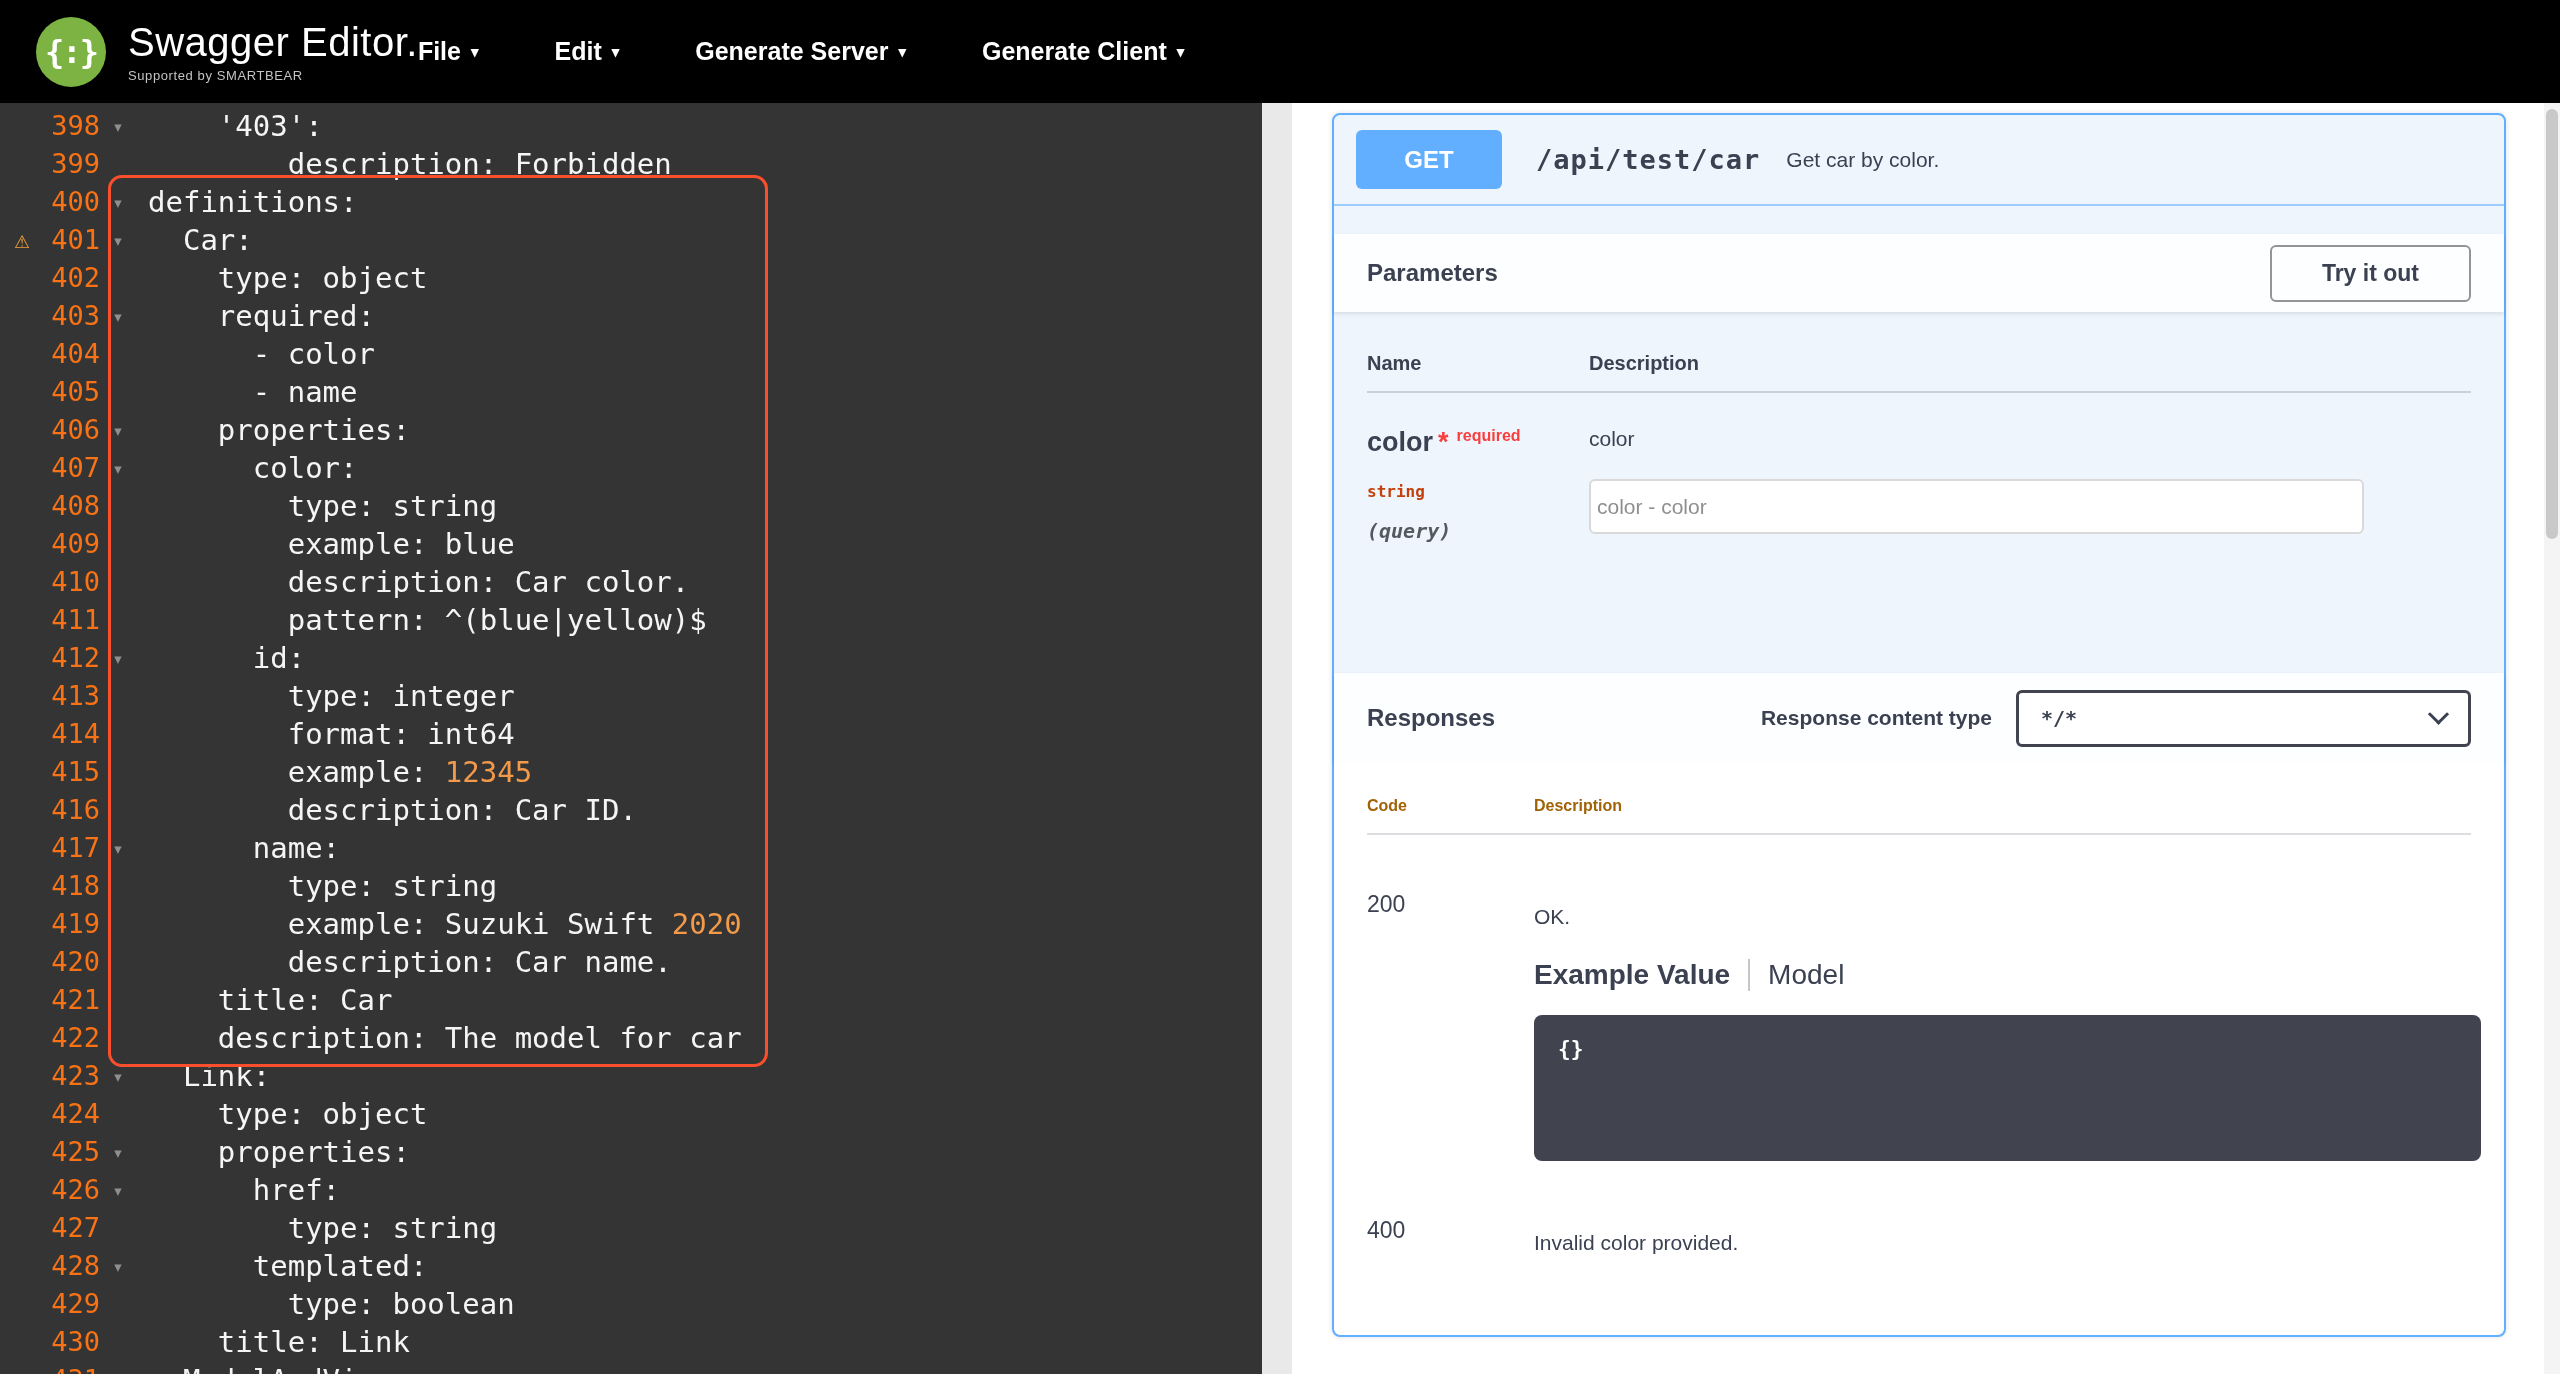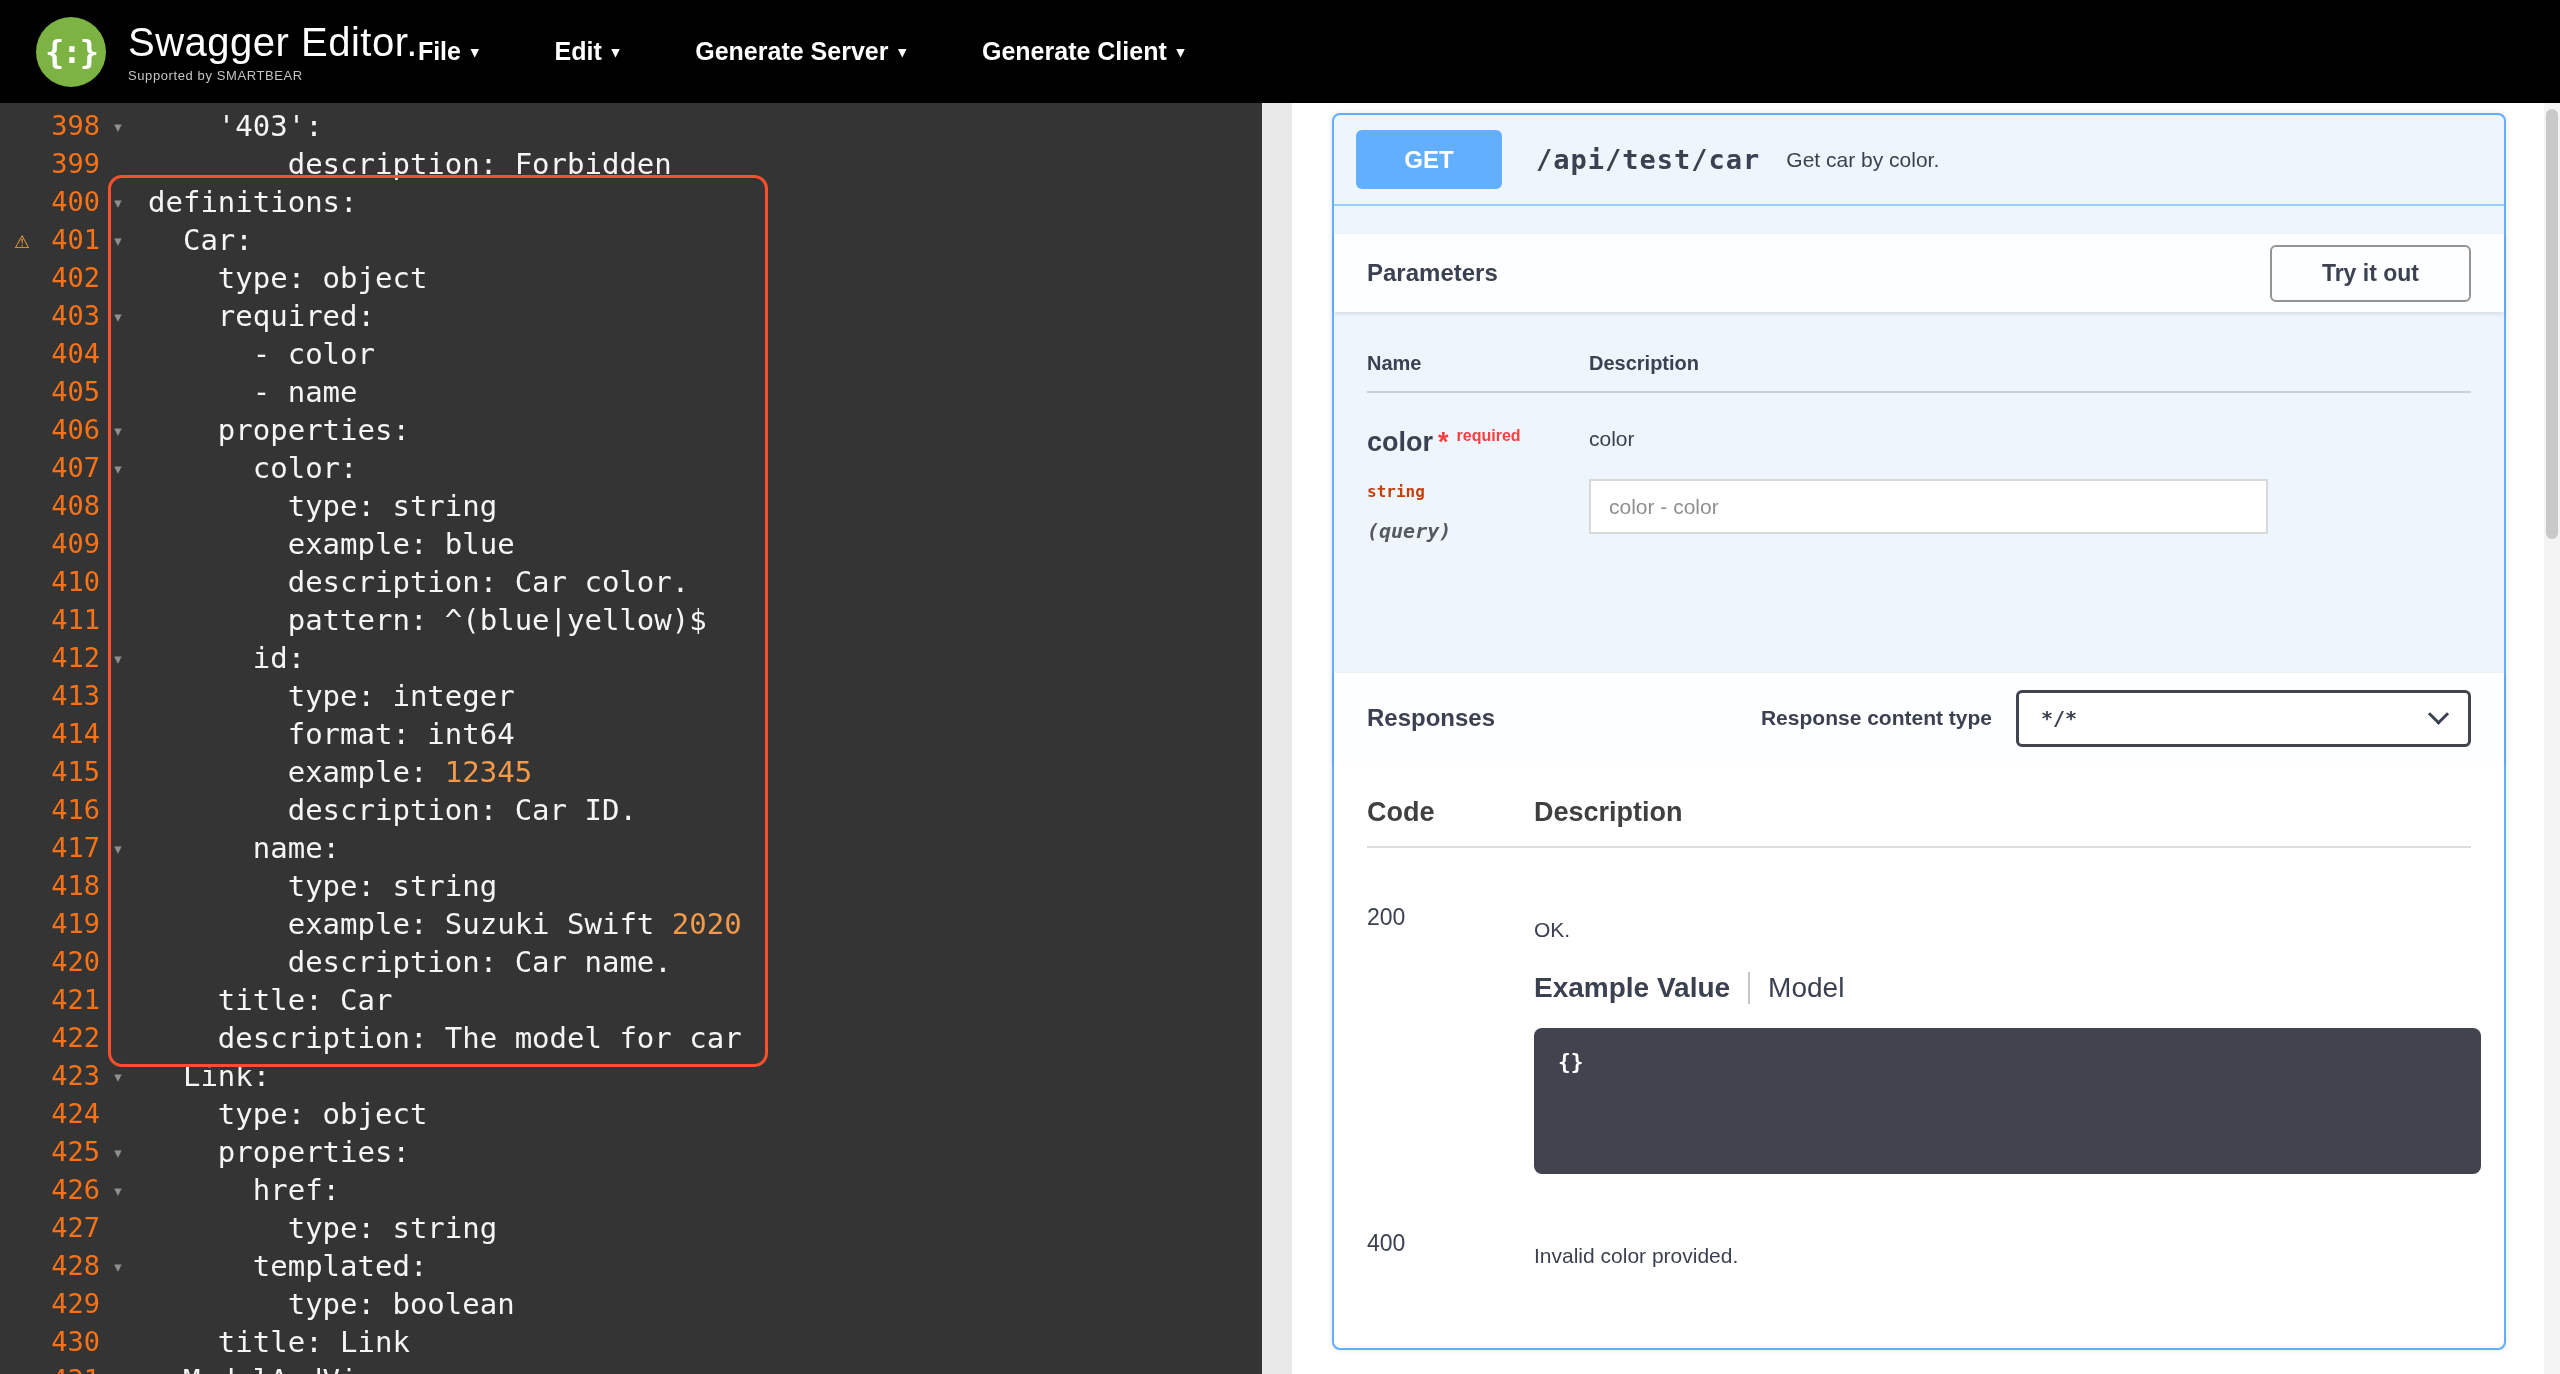--- a/index.html
+++ b/index.html
@@ -92,22 +92,22 @@
   .param-name { font-size:27px; font-weight:bold; color:#3b4151; }
   .param-star { color:var(--required-red,#f93e3e); margin-left:5px; }
   .param-required { color:var(--required-red,#f93e3e); font-size:16px; font-weight:bold;
     vertical-align:super; margin-left:8px; }
   .param-type { font-family:"DejaVu Sans Mono", monospace; font-size:16px; font-weight:bold;
     color:#c2410c; margin-top:24px; }
   .param-in { font-family:"DejaVu Sans Mono", monospace; font-style:italic; font-size:20px;
     font-weight:bold; color:#55585f; margin-top:18px; }
   .param-desc { font-size:21px; color:#3b4151; }
   .param-input {
-    display:block; margin-top:28px; width:679px; height:55px;
-    border:2px solid #d9d9d9; border-radius:0; padding:0 18px;
+    display:block; margin-top:28px; width:775px; height:55px;
+    border:2px solid #d9d9d9; border-radius:6px; padding:0 6px;
     font-size:21px; color:#3b4151; background:#fff; outline:none;
     font-family:"Liberation Sans", sans-serif;
   }
   .param-input::placeholder { color:#8f8f8f; }
 
   .responses-band { margin-top:0; min-height:90px; }
   .ct-group { display:flex; align-items:center; }
   .ct-label { font-size:21px; font-weight:bold; color:#3b4151; margin-right:24px; }
   .ct-select {
     width:455px; height:57px; border:3px solid var(--dark-block,#41444e); border-radius:6px;
@@ -115,21 +115,21 @@
     padding:0 22px; cursor:pointer;
   }
   .ct-value { font-family:"DejaVu Sans Mono", monospace; font-size:20px; font-weight:bold;
     color:#3b4151; }
   .chev { width:15px; height:15px; border-right:3px solid #3b4151;
     border-bottom:3px solid #3b4151; transform:rotate(45deg) translate(-3px,-3px); }
 
   .responses-inner { background:#fff; padding:34px 33px 80px; border-radius:0 0 8px 8px; }
   .r-head { display:grid; grid-template-columns:167px 1fr;
     border-bottom:2px solid rgba(59,65,81,.18); padding-bottom:18px; }
-  .r-head span { font-size:27px; font-weight:bold; color:#404040; }
+  .r-head span { font-size:16px; font-weight:bold; color:#a16207; }
   .response-row { display:grid; grid-template-columns:167px 1fr; padding-top:56px; }
   .resp-code { font-size:23px; color:#3b4151; }
   .resp-desc { font-size:21px; color:#3b4151; padding-top:14px; }
   .tabs { display:flex; align-items:center; margin-top:30px; }
   .tab { font-size:28px; color:#3b4151; cursor:pointer; }
   .tab.active { font-weight:bold; padding-right:18px;
     border-right:2px solid rgba(59,65,81,.3); }
   .tab.inactive { margin-left:18px; }
   .example-block { margin-top:24px; width:947px; height:146px;
     background:var(--dark-block,#41444e); border-radius:8px; padding:22px 24px; }

